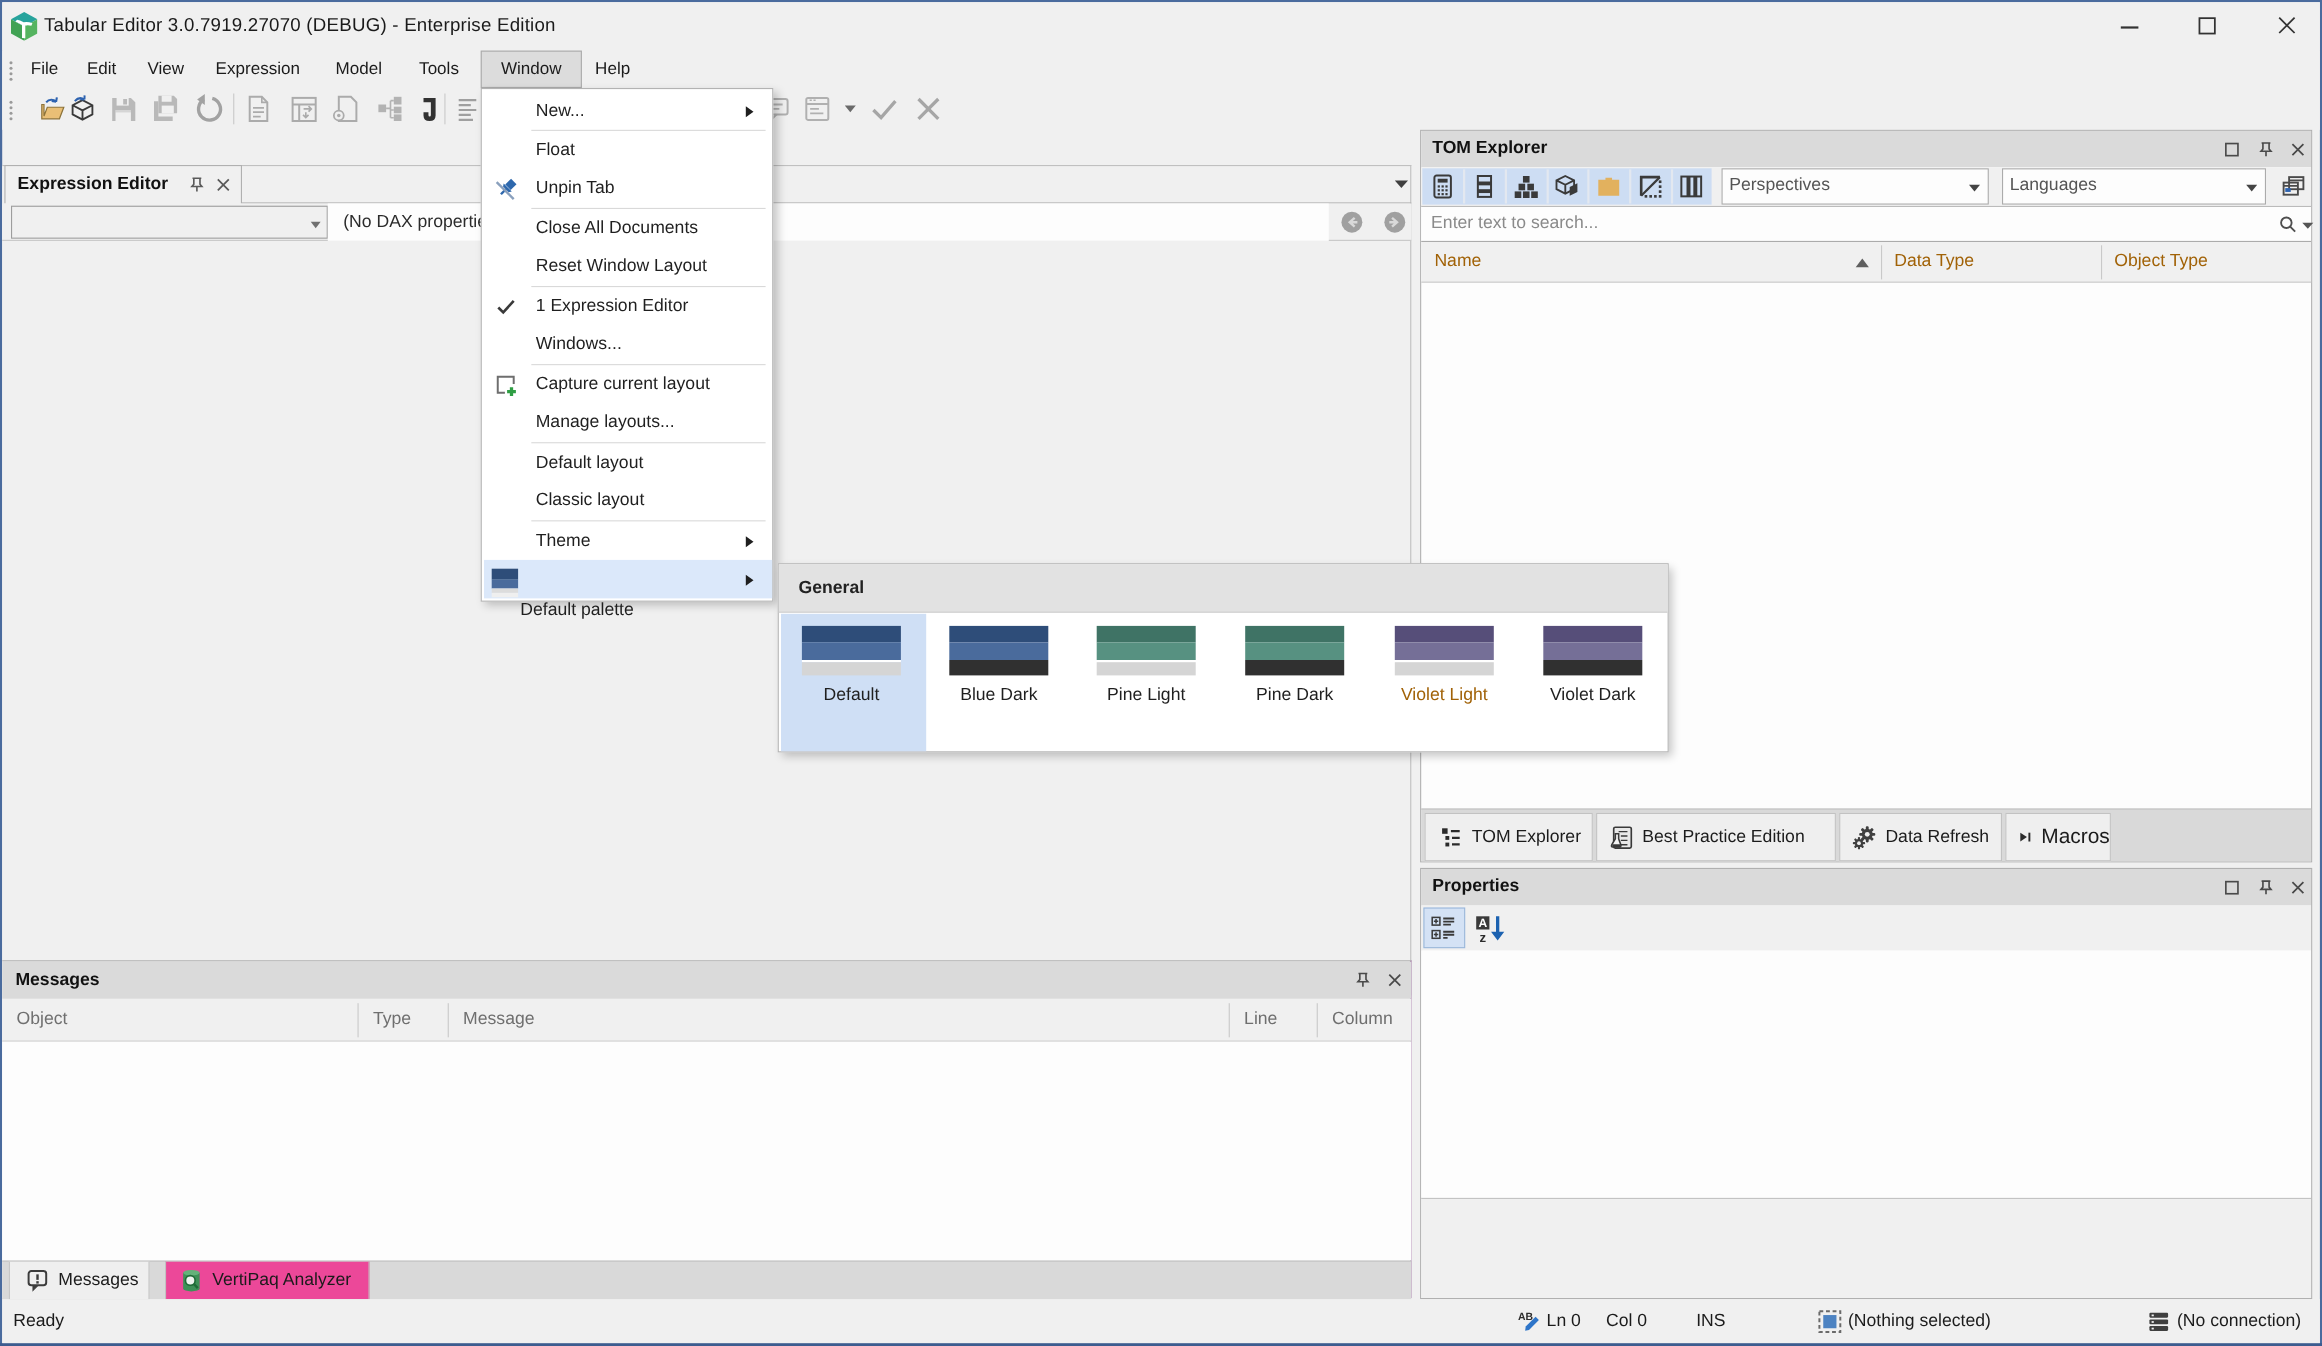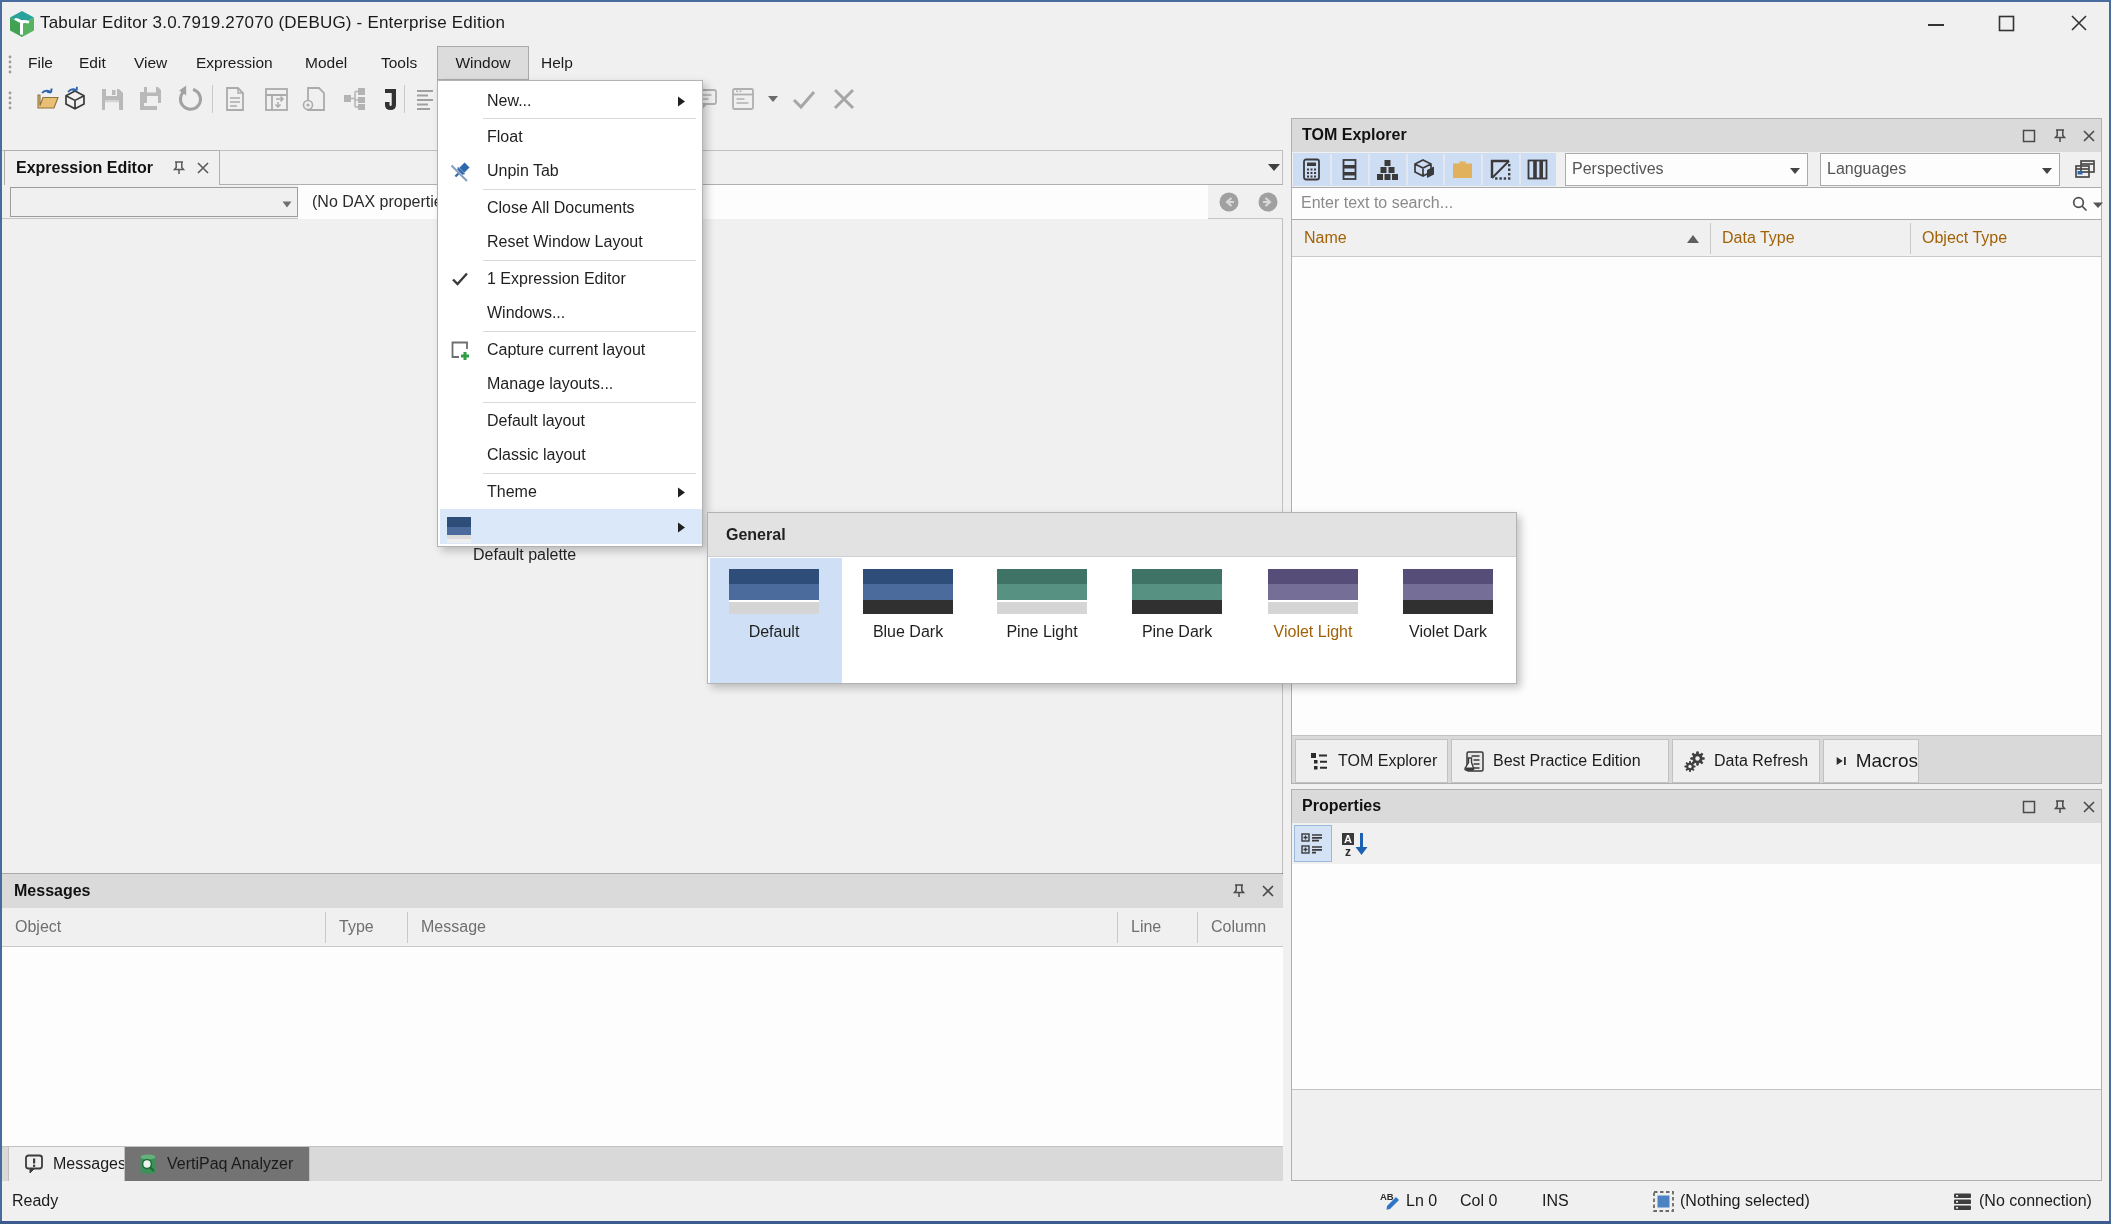--- a/index.html
+++ b/index.html
@@ -218,21 +218,21 @@
   <div class="abs" style="left:0;top:272px;width:1281px;height:36px;background:#d9d9d9;border-top:1px solid #c2c2c2;">
     <div class="abs vc" style="left:6px;top:0px;width:128px;height:35px;background:#efefef;border:1px solid #c2c2c2;border-top:none;">
       <svg style="margin-left:14px;" width="22" height="22" viewBox="0 0 22 22">
         <rect x="3" y="2.5" width="16" height="13" rx="2.5" fill="none" stroke="#3c3c3c" stroke-width="1.8"></rect>
         <path d="M7 15.5 L7 20 L11.5 15.5" fill="#3c3c3c" stroke="#3c3c3c" stroke-width="1"></path>
         <rect x="10" y="5.5" width="2.2" height="5" fill="#3c3c3c"></rect>
           <rect x="10" y="11.7" width="2.2" height="2.2" fill="#3c3c3c"></rect>
       </svg>
       <span style="margin-left:8px;font-size:16px;">Messages</span>
     </div>
-    <div class="abs vc" style="left:122px;top:0px;width:186px;height:35px;background:#737373;border:1px solid #c2c2c2;border-top:none;">
+    <div class="abs vc" style="left:148px;top:0px;width:186px;height:35px;background:#ec4899;border:1px solid #c2c2c2;border-top:none;">
       <svg style="margin-left:12px;" width="22" height="22" viewBox="0 0 22 22">
         <rect x="3.5" y="4" width="15" height="14.5" fill="#3e9158"></rect>
         <ellipse cx="11" cy="18.5" rx="7.5" ry="2.5" fill="#3e9158"></ellipse>
         <ellipse cx="11" cy="4" rx="7.5" ry="2.5" fill="#64b27a"></ellipse>
         <circle cx="10" cy="11" r="4.4" fill="#edf4ee" stroke="#1f6b37" stroke-width="1.5"></circle>
         <path d="M13.2 14.2 L16.8 18" stroke="#1f6b37" stroke-width="2.2"></path>
       </svg>
       <span style="margin-left:8px;font-size:16px;">VertiPaq Analyzer</span>
     </div>
   </div>

